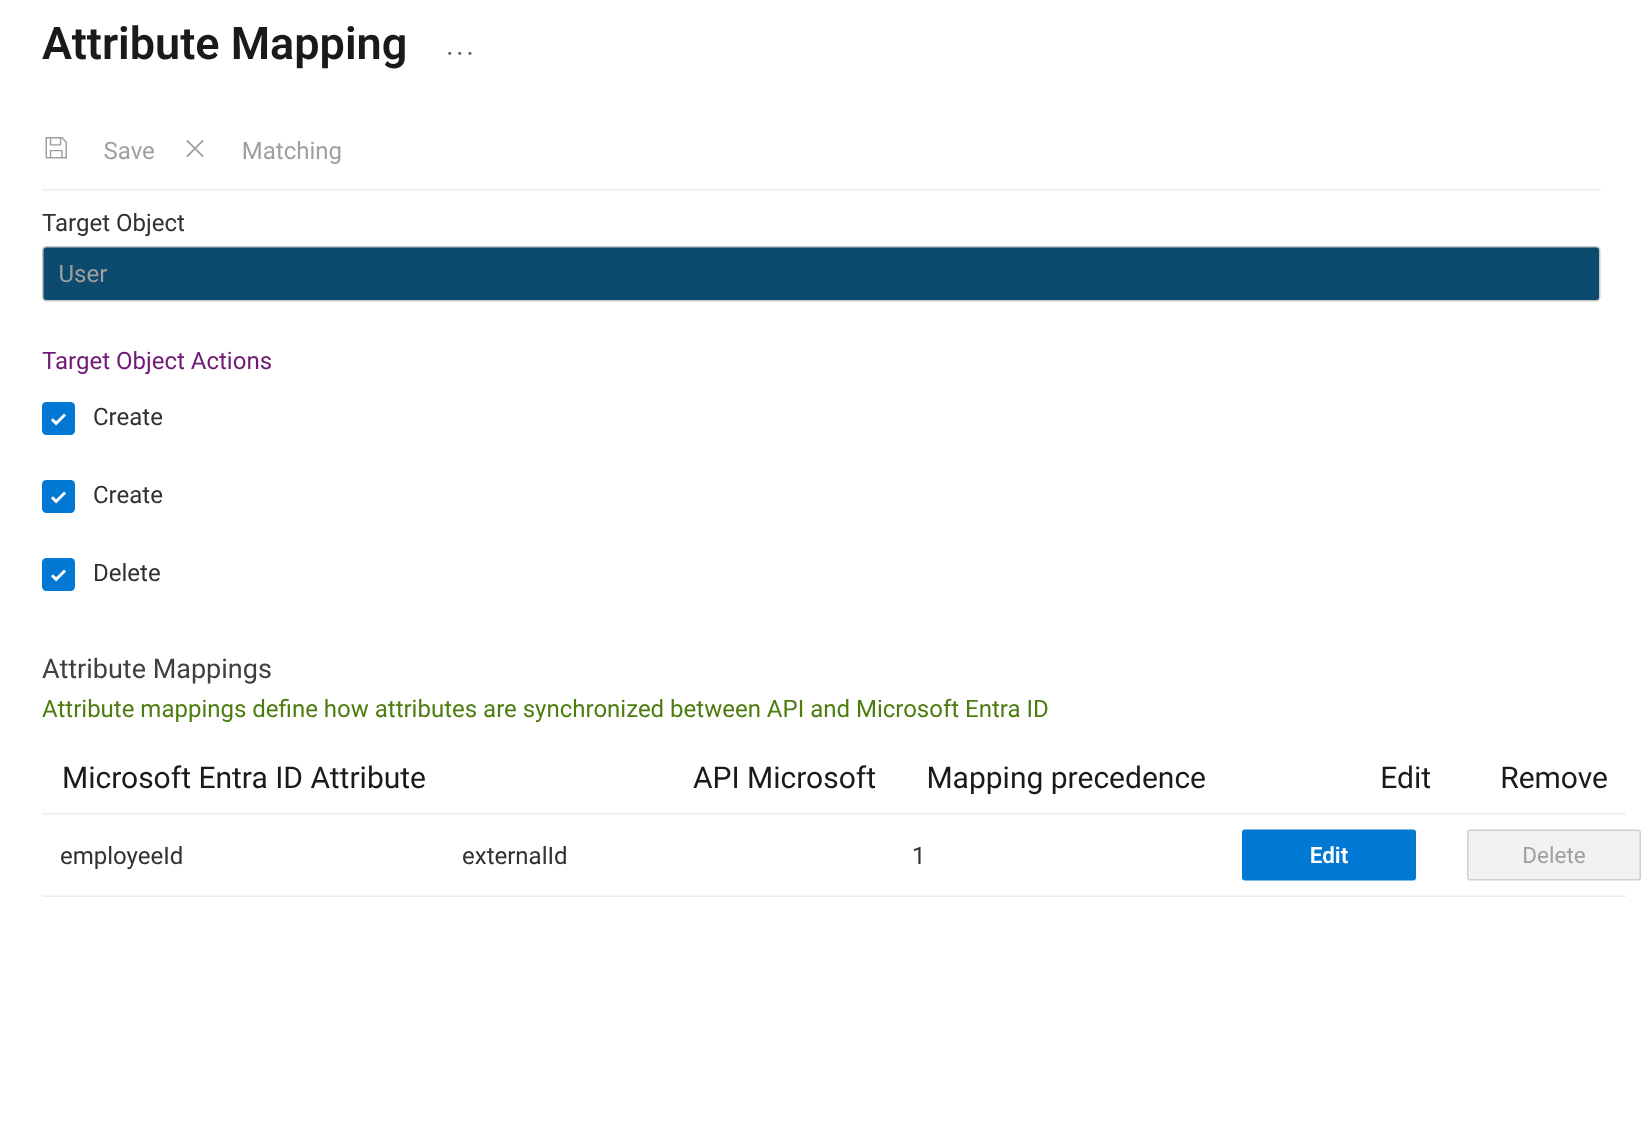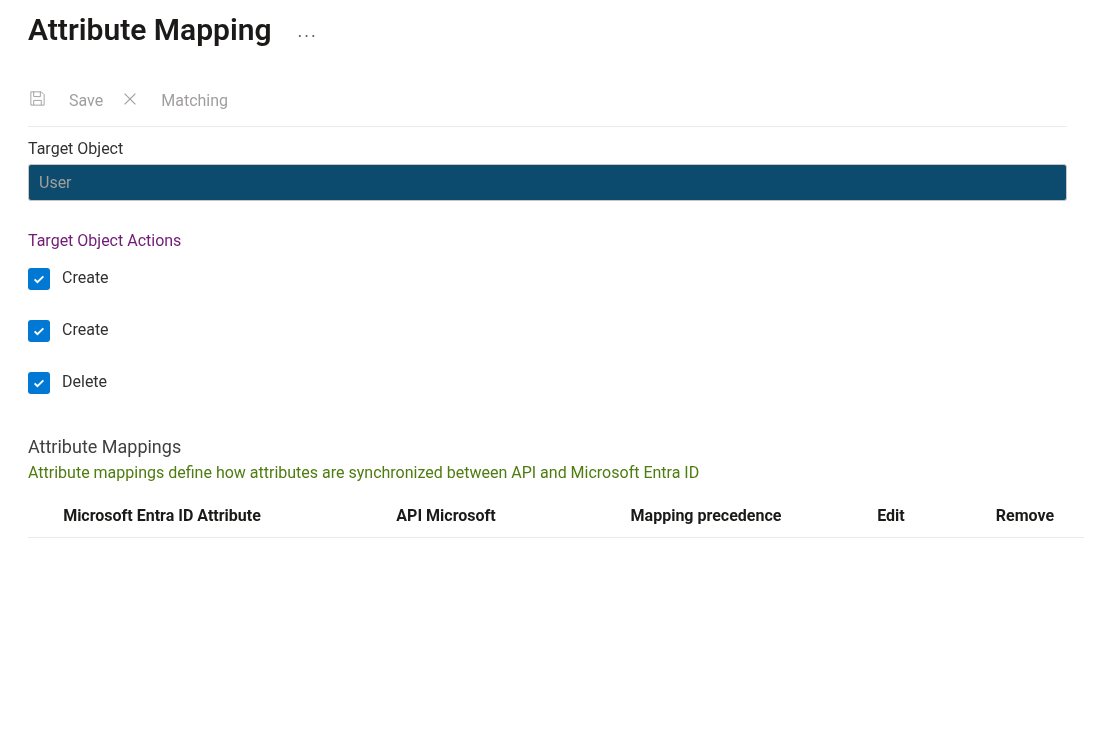--- a/index.html
+++ b/index.html
@@ -121,23 +121,23 @@
     border-collapse: collapse;
     table-layout: fixed;
   }
   table.mappings col.c-entra { width: 268px; }
   table.mappings col.c-api   { width: 300px; }
   table.mappings col.c-match { width: 220px; }
   table.mappings col.c-edit  { width: 150px; }
   table.mappings col.c-remove{ width: 118px; }
 
   table.mappings th {
-    text-align: center;
-    font-weight: 700;
-    font-size: 16px;
+    text-align: right;
+    font-weight: 400;
+    font-size: 20px;
     padding: 10px 12px 12px 12px;
     border-bottom: 1px solid #edebe9;
     color: #1b1a19;
   }
   table.mappings td {
     font-size: 16px;
     padding: 10px 12px 10px 12px;
     border-bottom: 1px solid #edebe9;
     vertical-align: middle;
   }
@@ -247,17 +247,24 @@
   <thead>
     <tr>
       <th>Microsoft Entra ID Attribute</th>
       <th>API Microsoft</th>
       <th>Mapping precedence</th>
       <th>Edit</th>
       <th>Remove</th>
     </tr>
   </thead>
   <tbody>
+    <tr>
+      <td>employeeId</td>
+      <td>externalId</td>
+      <td>1</td>
+      <td><button class="btn-edit">Edit</button></td>
+      <td><button class="btn-delete">Delete</button></td>
+    </tr>
   </tbody>
 </table>
 
 
 
 
 </body></html>

